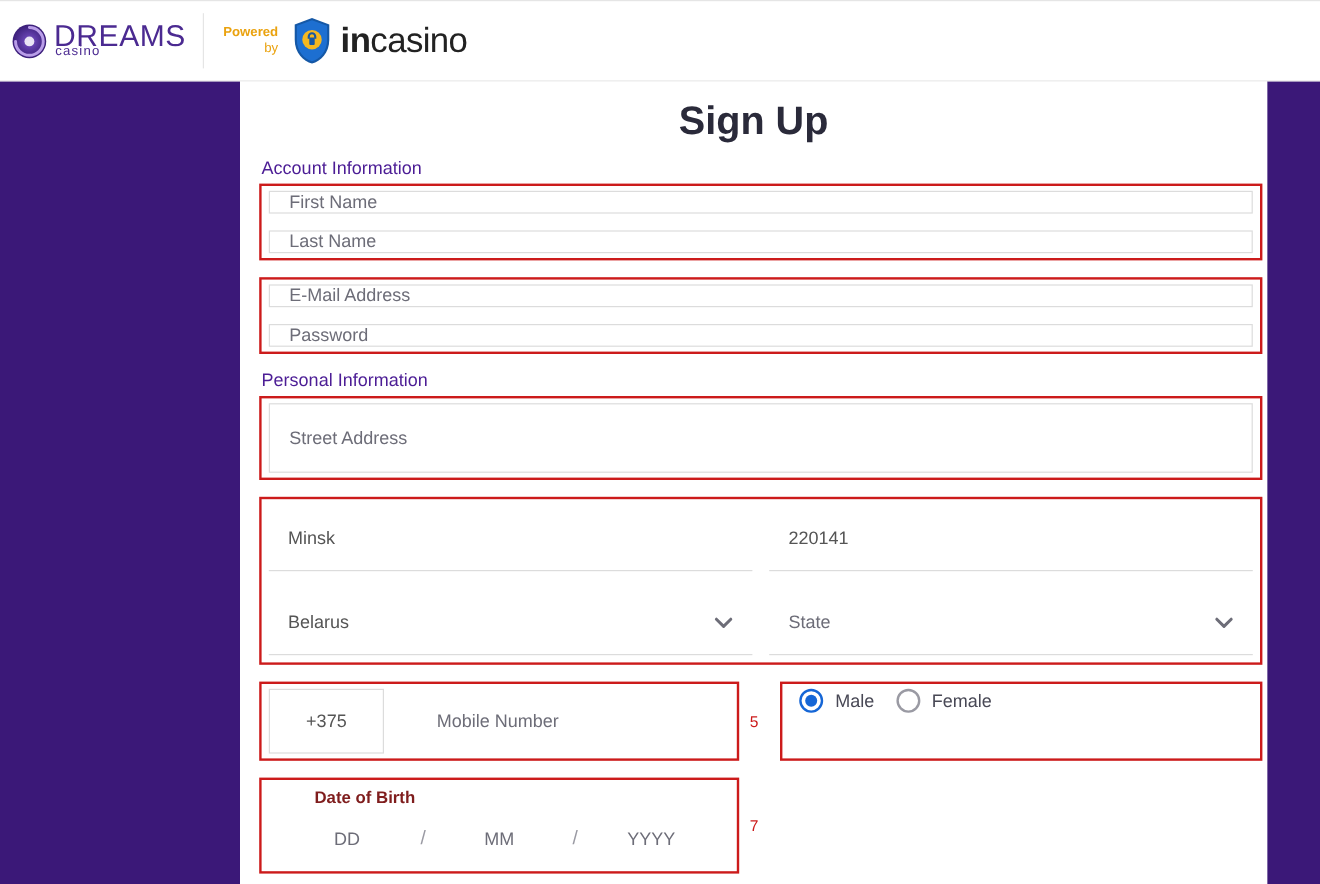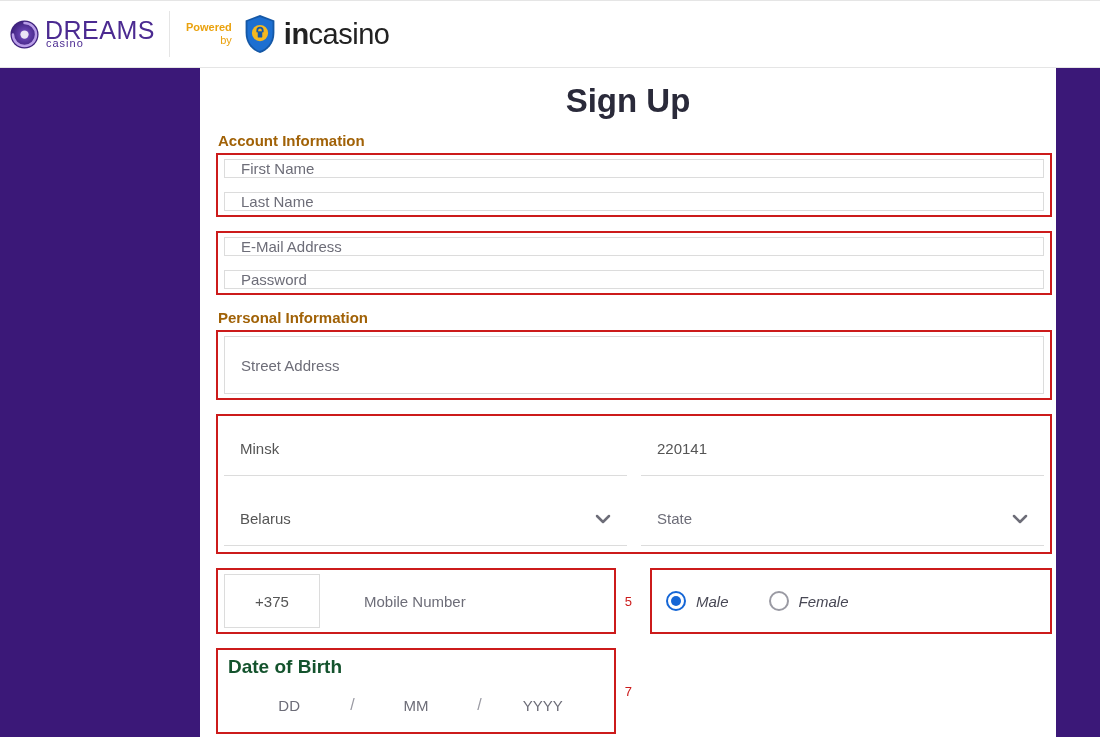--- a/index.html
+++ b/index.html
@@ -84,22 +84,22 @@
 
   h1.title {
     text-align:center;
     font-size: 33px;
     font-weight: 600;
     color:#2a2a3a;
     margin-bottom: 12px;
   }
 
   .section-label {
-    color:#a16207;
-    font-weight: 700;
+    color:#4c1d95;
+    font-weight: 400;
     font-size: 15px;
     margin: 0 0 4px 2px;
   }
 
   
   .box {
     border: 2px solid #cc1b1b;
     position: relative;
     padding: 4px 6px;
     margin-bottom: 14px;
@@ -132,32 +132,32 @@
   .grid4 .cell.ph { color:#6d6d78; }
   .grid4 .cell .chev { position:absolute; right:14px; top:50%; transform:translateY(-50%); color:#6d6d78; }
 
   
   .row2 { display:flex; gap:34px; align-items:stretch; }
   .row2 .box { flex:1; margin-bottom:14px; }
   .phonebox { display:flex; height:54px; align-items:center;gap:34px; }
   .phonebox .cc { width:96px; border:1px solid #dcdcdc; height:100%; display:flex; align-items:center; justify-content:center; color:#555; font-size:15px; margin-right:10px;}
   .phonebox .mn { flex:1; color:#6d6d78; font-size:15px; display:flex; align-items:center; height:100%; }
 
-  .radiorow { display:flex; align-items:center; height:54px; gap:40px; padding-left:8px;font-style:italic;}
+  .radiorow { display:flex; align-items:flex-start; height:54px; gap:18px; padding-left:8px;}
   .radio { display:flex; align-items:center; gap:10px; color:#484855; font-size:15px;}
   .rdot {
     width:20px;height:20px;border:2px solid #1566d6;border-radius:50%;
     display:flex;align-items:center;justify-content:center;
   }
   .rdot.off { border-color:#9a9aa3; }
   .rdot .fill { width:10px;height:10px;background:#1566d6;border-radius:50%; }
 
   
   .box.dob { width:400px; padding:6px 10px 8px 10px; }
-  .dob-label { color:#14532d; font-size:19px; font-weight:600; margin-bottom:8px; }
+  .dob-label { color:#7f1d1d; font-size:14px; font-weight:600; margin-bottom:8px;margin-left:34px; }
   .dob-row { display:flex; align-items:center; justify-content:space-around; height:38px; }
   .dob-row span.slash { color:#9a9aa3; }
   .dob-row .seg { color:#6d6d78; font-size:15px; flex:1; text-align:center; }
 
   .num5 { position:absolute; right:-18px; top:50%; transform:translateY(-50%); color:#cc1b1b; font-size:13px;}
 </style>
 </head>
 <body>
 
 <div class="header">

